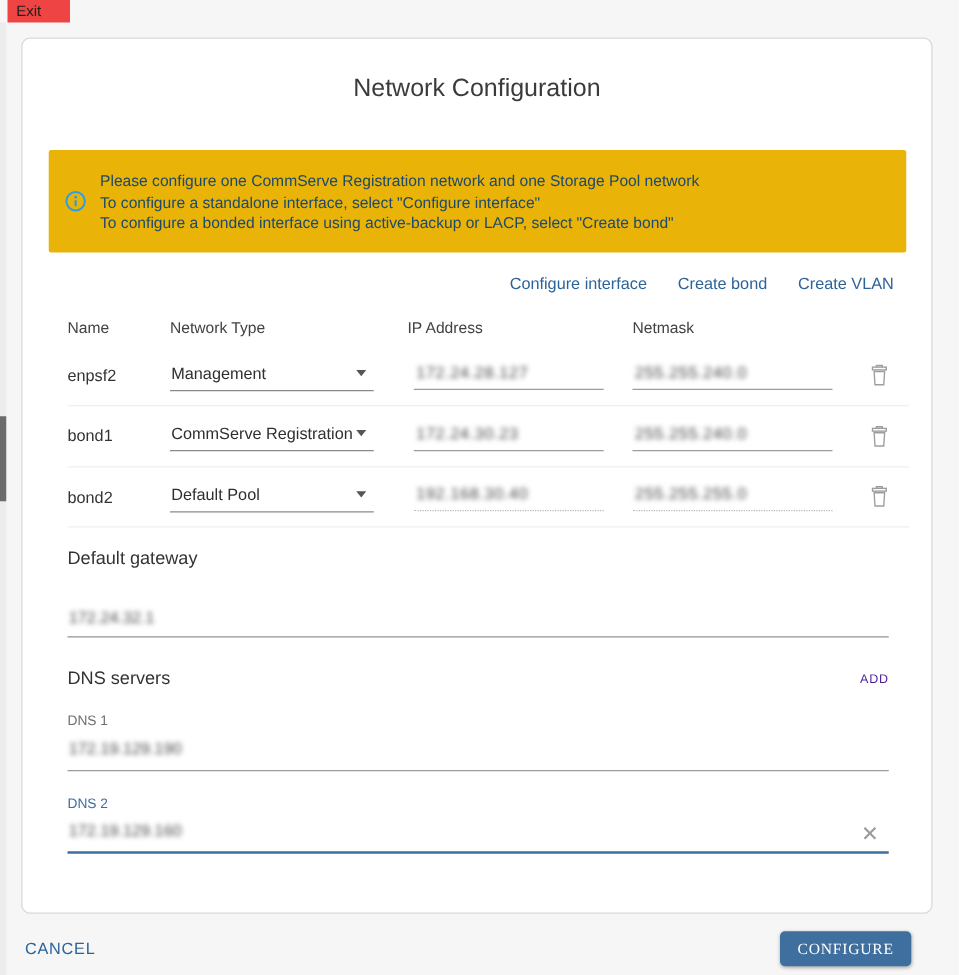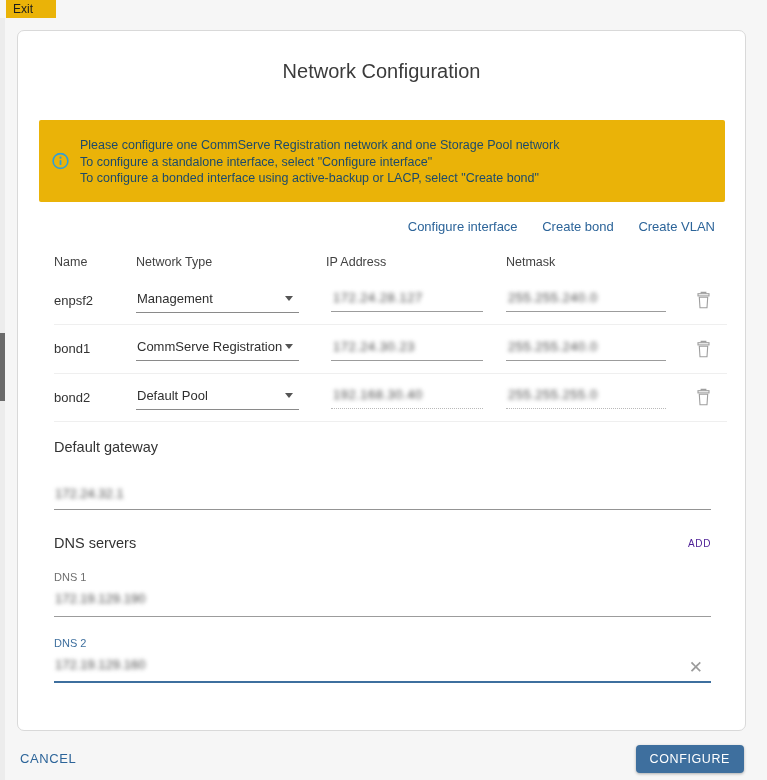--- a/index.html
+++ b/index.html
@@ -1,19 +1,19 @@
 <!DOCTYPE html>
 <html><head>
 <meta charset="utf-8">
 <style>
   * { margin:0; padding:0; box-sizing:border-box; }
   html,body { width:767px; height:780px; }
   body { font-family:"Liberation Sans", sans-serif; background:#f6f6f6; position:relative; overflow:hidden; }
 
-  .exit-tab { position:absolute; left:6px; top:0; width:50px; height:18px; background:#eab308;
+  .exit-tab { position:absolute; left:6px; top:0; width:50px; height:18px; background:#ef4444;
     font-size:12px; color:#1d1d1d; display:flex; align-items:center; padding-left:7px; cursor:pointer; }
 
   .scroll-track { position:absolute; left:0; top:18px; width:5px; height:762px; background:#ececec; }
   .scroll-thumb { position:absolute; left:0; top:333px; width:5px; height:68px; background:#6b6b6b; }
 
   .card { position:absolute; left:17px; top:30px; width:729px; height:701px; background:#ffffff;
     border:1px solid #d9d9d9; border-radius:7px; overflow:hidden; }
 
   .dialog-title { margin-top:29px; text-align:center; font-size:20px; font-weight:400; color:#3b3b3b; }
 
@@ -54,24 +54,24 @@
   .dns-label { font-size:11px; color:#6f6f6f; }
   .dns-entry.focused .dns-label { color:#3e6f9e; }
   .dns-value { margin-top:7px; border-bottom:1px solid #9c9c9c; padding:1px 2px 8px 1px;
     font-size:13px; color:#4d4d4d; height:27px; }
   .dns-entry.focused .dns-value { border-bottom:2px solid #3e6f9e; }
   .dns-value .blur { filter:blur(2px); }
   .clear-x { position:absolute; right:8px; top:22px; font-size:17px; color:#9b9b9b; cursor:pointer; line-height:1; }
 
   .footer-cancel { position:absolute; left:20px; top:751px; font-size:13px; color:#2c6499;
     letter-spacing:0.6px; cursor:pointer; text-decoration:none; }
-  .footer-configure { position:absolute; right:23px; top:745px; height:28px; padding:0 14px;
+  .footer-configure { position:absolute; right:38px; top:745px; height:28px; padding:0 14px;
     background:#3e6f9e; color:#ffffff; font-size:12.5px; letter-spacing:0.6px; border:none;
     border-radius:4px; cursor:pointer; box-shadow:0 1px 3px rgba(0,0,0,0.3);
-    font-family:Liberation Sans, sans-serif; }
+    font-family:Liberation Serif, serif; }
 </style>
 </head>
 <body>
 
 <div class="exit-tab">Exit</div>
 <div class="scroll-track"></div>
 <div class="scroll-thumb"></div>
 
 <div class="card">
   <div class="dialog-title">Network Configuration</div>

